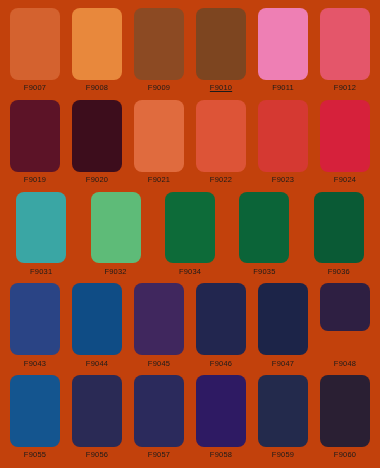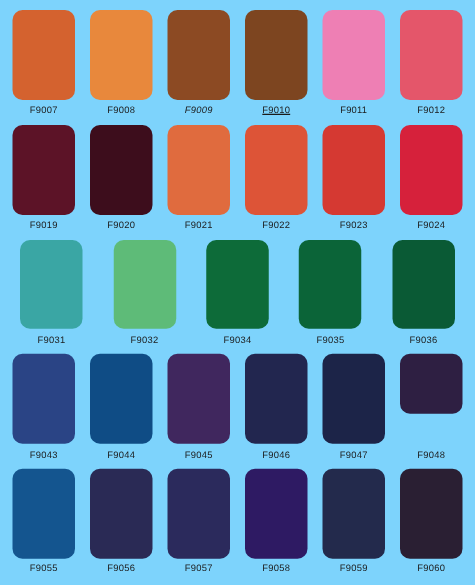--- a/index.html
+++ b/index.html
@@ -55,33 +55,33 @@
     text-align: center;
     line-height: 9px;
     padding: 3.5px 0 4.5px 0;
     white-space: nowrap;
     font-family: "Liberation Sans", sans-serif;
   }
 </style>
 </head>
 <body style="background: rgb(251, 251, 250);">
 
-<div id="swatch-chart" style="background: #7dd3fc;">
+<div id="swatch-chart" style="background: #c2410c;">
     <div class="swatch-row">
       <div class="swatch-cell">
         <div class="swatch-chip" style="background-color: rgb(212, 98, 47);"></div>
         <div class="swatch-label" style="color: rgb(27, 27, 27);">F9007</div>
       </div>
       <div class="swatch-cell">
         <div class="swatch-chip" style="background-color: rgb(232, 136, 60);"></div>
         <div class="swatch-label" style="color: rgb(27, 27, 27);">F9008</div>
       </div>
       <div class="swatch-cell">
         <div class="swatch-chip" style="background-color: rgb(140, 74, 35);"></div>
-        <div class="swatch-label" style="color: rgb(27, 27, 27); font-style: italic;">F9009</div>
+        <div class="swatch-label" style="color: rgb(27, 27, 27);">F9009</div>
       </div>
       <div class="swatch-cell">
         <div class="swatch-chip" style="background-color: rgb(125, 69, 32);"></div>
         <div class="swatch-label" style="color: rgb(27, 27, 27); text-decoration: underline;">F9010</div>
       </div>
       <div class="swatch-cell">
         <div class="swatch-chip" style="background-color: rgb(238, 127, 180);"></div>
         <div class="swatch-label" style="color: rgb(27, 27, 27);">F9011</div>
       </div>
       <div class="swatch-cell">

